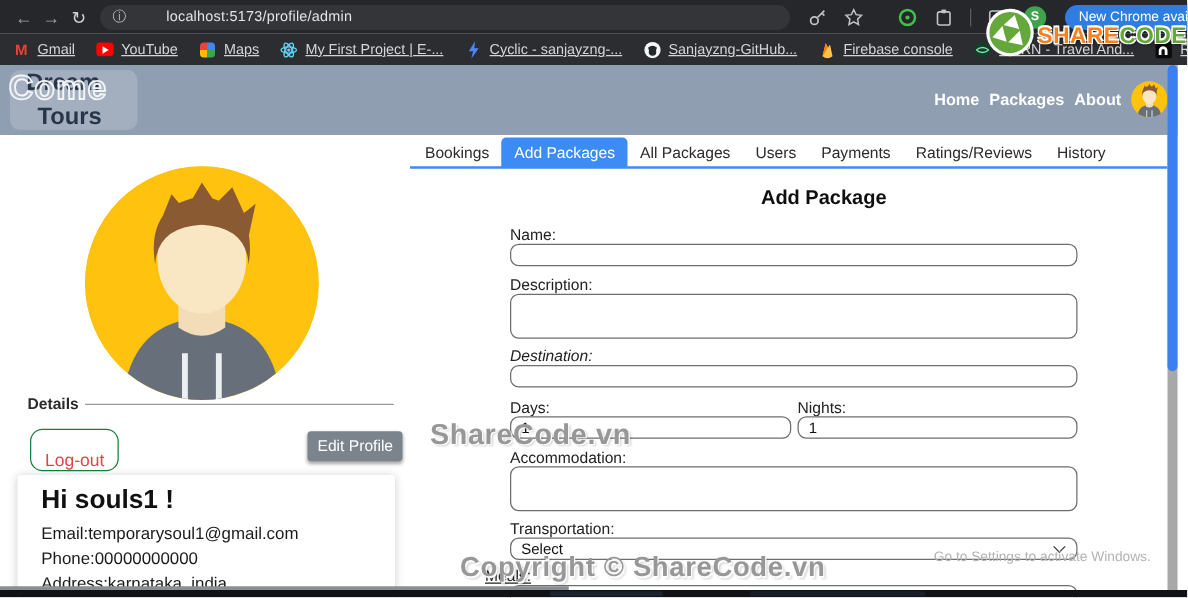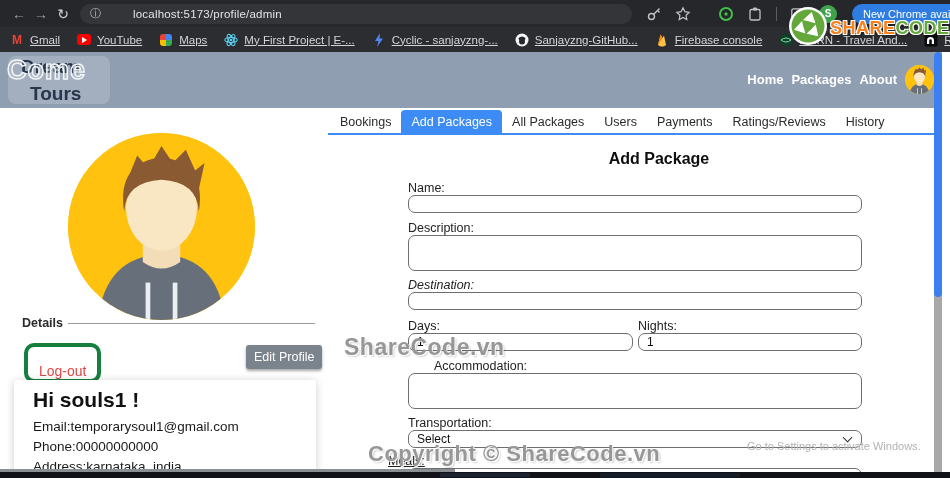--- a/index.html
+++ b/index.html
@@ -60,21 +60,21 @@
   
   .main { position:absolute; left:0; top:108px; width:942px; height:364px; background:#fff; }
 
   
   .big-avatar { position:absolute; left:68px; top:25px; width:187px; height:187px; border-radius:50%;
                 overflow:hidden; background:#ffc20e; }
   .details-row { position:absolute; left:22px; top:208px; width:293px; display:flex; align-items:center; gap:5px; }
   .details-row .dt { font-size:12.5px; font-weight:700; color:#2b2b2b; }
   .details-row .ln { flex:1; height:1px; background:#9a9a9a; }
   .logout-btn { position:absolute; left:24px; top:235px; height:32px; padding:16px 11px; background:#fff;
-                border:4px solid #15803d; border-radius:10px; color:#e04646; font-size:14px;
+                border:1px solid #15803d; border-radius:10px; color:#e04646; font-size:14px;
                 font-family:"Liberation Sans",sans-serif; cursor:pointer; }
   .edit-btn { position:absolute; left:246px; top:237px; height:24px; padding:0 8px; background:#7b838c;
               border:none; border-radius:3px; color:#fff; font-size:12.5px;
               font-family:"Liberation Sans",sans-serif; box-shadow:0 2px 3px rgba(0,0,0,.35); cursor:pointer; }
   .info-card { position:absolute; left:14px; top:272px; width:302px; height:110px; background:#fff;
                box-shadow:0 1px 8px rgba(0,0,0,.20); border-radius:3px; padding:8px 19px; }
   .greet { font-size:21px; font-weight:800; color:#111; margin-bottom:7px; }
   .pline { font-size:13.5px; font-weight:400; color:#1a1a1a; margin-bottom:5px; }
 
   
@@ -338,21 +338,21 @@
 
     <label class="flabel" style="left:408px; top:170px;font-style:italic;">Destination:</label>
     <input class="finput" style="top: 184px;" value="">
 
     <label class="flabel" style="left:408px; top:211px;">Days:</label>
     <input class="finput half" style="left: 408px; top: 225px;" value="1">
 
     <label class="flabel" style="left:638px; top:211px;">Nights:</label>
     <input class="finput half" style="left: 638px; top: 225px; width: 224px;" value="1">
 
-    <label class="flabel" style="left:408px; top:251px;margin-left:26px;">Accommodation:</label>
+    <label class="flabel" style="left:408px; top:251px;">Accommodation:</label>
     <textarea class="farea" style="top: 265px;"></textarea>
 
     <label class="flabel" style="left:408px; top:308px;">Transportation:</label>
     <div class="selectbox" style="top:322px;">
       <span>Select</span>
       <span class="chev"></span>
     </div>
 
     <label class="flabel" style="left:388px; top:346px;text-decoration:underline;">Meals:</label>
     <input class="finput" style="top: 360px;" value="">

